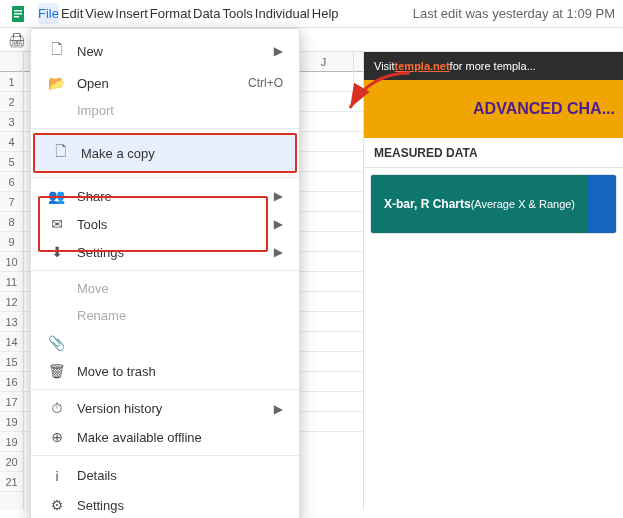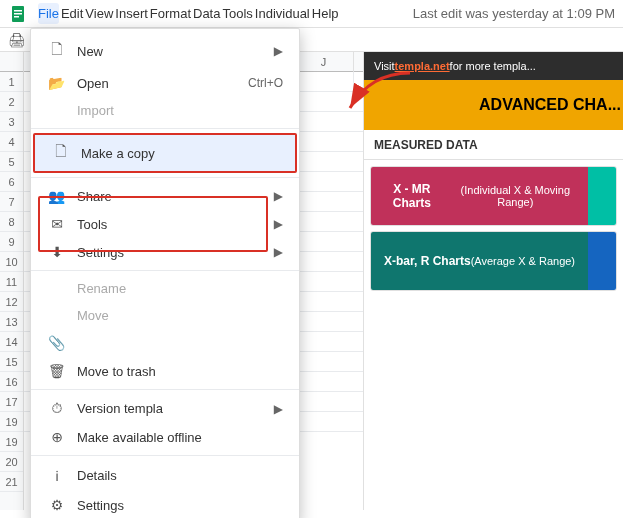--- a/index.html
+++ b/index.html
@@ -150,26 +150,26 @@
       display: flex;
       align-items: center;
     }
     .someka-link {
       color: #ff6b35;
       font-weight: bold;
       text-decoration: underline;
     }
     .chart-title-bar {
       background: #f0a500;
-      color: #000000;
+      color: #4c1d95;
       font-size: 16px;
       font-weight: bold;
       text-align: right;
-      padding: 8px 2px;
-      height: 50px;
+      padding: 8px 8px;
+      height: 58px;
       display: flex;
       align-items: center;
       justify-content: flex-end;
     }
     .measured-data-bar {
       background: #fff;
       border-bottom: 1px solid #e0e0e0;
       padding: 6px 10px;
       font-weight: bold;
       font-size: 12px;
@@ -499,26 +499,20 @@
       <span> for more templa...</span>
     </div>
     <div class="chart-title-bar">
       <span>ADVANCED CHA...</span>
     </div>
     <div class="measured-data-bar">
       <span>MEASURED DATA</span>
     </div>
     <div class="chart-cards">
       <div class="chart-card">
-        <div class="chart-card-main card-pink">
-          X - MR Charts<br><span style="font-weight:normal;font-size:11px">(Individual X &amp; Moving Range)</span>
-        </div>
-        <div class="chart-card-side card-teal"></div>
-      </div>
-      <div class="chart-card">
         <div class="chart-card-main card-yellow">
           X-bar, R Charts<br><span style="font-weight:normal;font-size:11px">(Average X &amp; Range)</span>
         </div>
         <div class="chart-card-side card-blue"></div>
       </div>
     </div>
   </div>
 </div>
 
 <div class="dropdown-overlay">
@@ -574,39 +568,39 @@
       <div class="menu-item">
         <span class="menu-icon">⬇</span>
         <span>Settings</span>
         <span class="menu-arrow">▶</span>
       </div>
     </div>
 
     <div class="menu-section">
       <div class="menu-item disabled">
         <span class="menu-icon"></span>
-        <span>Rename</span>
+        <span>Move</span>
       </div>
       <div class="menu-item disabled">
         <span class="menu-icon"></span>
-        <span>Move</span>
+        <span>Rename</span>
       </div>
       <div class="menu-item">
         <span class="menu-icon">📎</span>
       </div>
       <div class="menu-item">
         <span class="menu-icon">🗑</span>
         <span>Move to trash</span>
       </div>
     </div>
 
     <div class="menu-section">
       <div class="menu-item">
         <span class="menu-icon">⏱</span>
-        <span>Version templa</span>
+        <span>Version history</span>
         <span class="menu-arrow">▶</span>
       </div>
       <div class="menu-item">
         <span class="menu-icon">⊕</span>
         <span>Make available offline</span>
       </div>
     </div>
 
     <div class="menu-section">
       <div class="menu-item">

